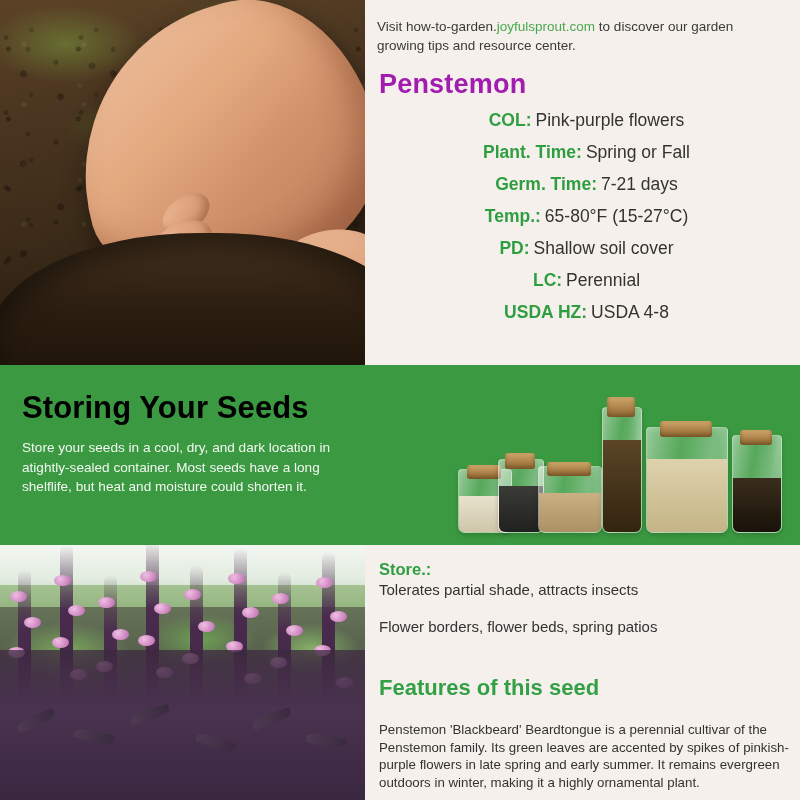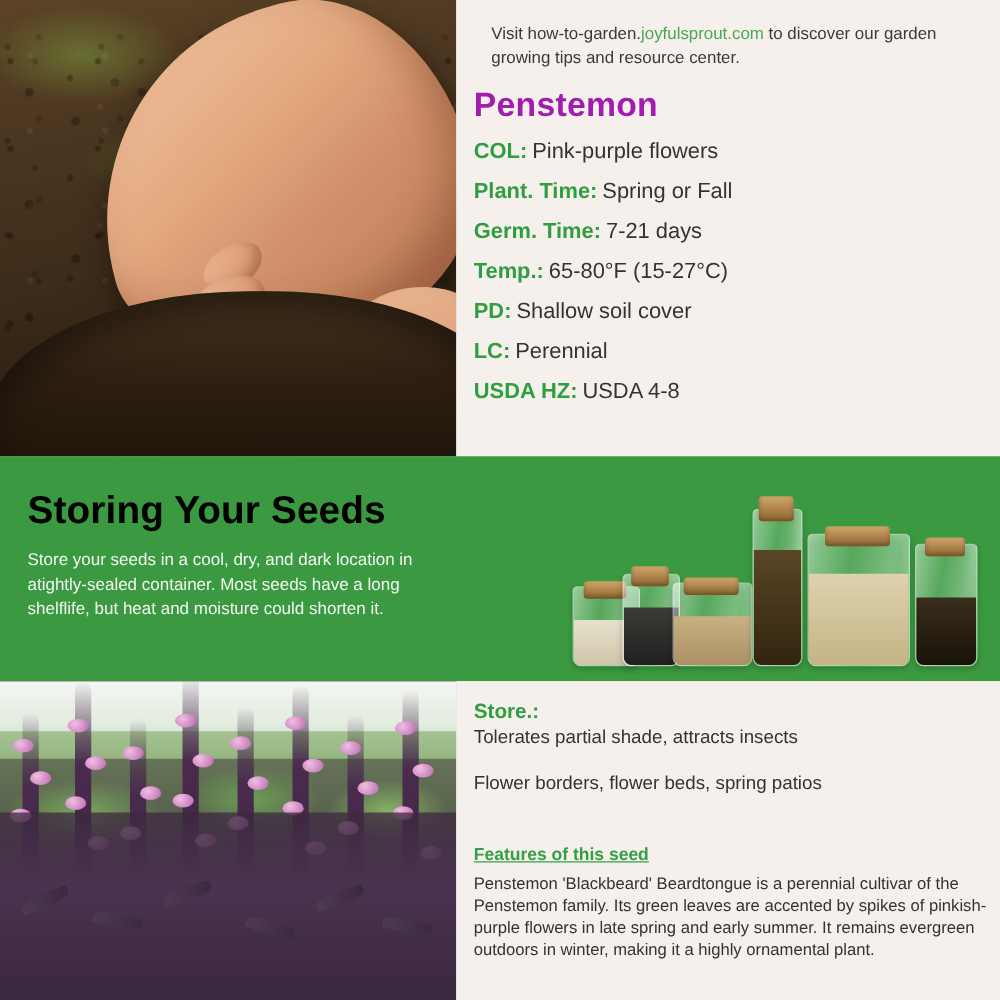--- a/index.html
+++ b/index.html
@@ -67,31 +67,31 @@
       radial-gradient(circle at 34% 80%,#9b8255 2px,transparent 3px);
   }
   .soil-mound{position:absolute;left:-10px;bottom:-18px;width:420px;height:150px;
     background:linear-gradient(180deg,#4a3520 0%,#2e2012 45%,#1d1309 100%);
     border-radius:50% 46% 0 0 / 70% 62% 0 0;
     box-shadow:inset 0 14px 30px rgba(0,0,0,.5);
   }
 
   .spec-panel{position:absolute;left:365px;top:0;width:435px;height:365px;background:#f5f0ec;}
   .visit-line{
-    position:absolute;left:28px;top:18px;width:400px;
+    position:absolute;left:12px;top:18px;width:400px;
     font-size:13.5px;line-height:1.38;color:#3a3a38;
   }
   .visit-line .brand{color:#4aa84f;}
   .plant-title{
     position:absolute;left:14px;top:69px;
     font-size:27px;font-weight:bold;color:#a21caf;letter-spacing:.2px;
   }
   .spec-list{position:absolute;left:14px;top:112px;width:415px;}
   .spec-row{
-    font-size:17.5px;line-height:1.0;margin-bottom:14.5px;color:#2f2f2d;white-space:nowrap;
+    font-size:17.5px;line-height:1.0;margin-bottom:14.5px;color:#2f2f2d;white-space:nowrap;text-align:center;
   }
   .spec-row .k{font-weight:bold;color:#2f9e41;margin-right:4px;}
   .spec-row .v{color:#333331;}
 
   
   .green-band{position:absolute;left:0;top:365px;width:800px;height:180px;background:#3b9a41;overflow:hidden;}
   .store-title{
     position:absolute;left:22px;top:25px;
     font-size:31px;font-weight:bold;color:#000000;letter-spacing:.1px;
   }
@@ -144,21 +144,21 @@
   .leaf{position:absolute;width:40px;height:11px;border-radius:50% 8% 50% 8%;
     background:linear-gradient(90deg,#4d3b52,#3a2a3f);}
 
   .info-panel{position:absolute;left:365px;top:0;width:435px;height:255px;background:#f5f0ec;}
   .blk{position:absolute;left:14px;width:412px;}
   .blk .hd{font-size:16.5px;font-weight:bold;color:#2f9e41;margin-bottom:2px;}
   .blk .tx{font-size:15px;color:#333331;line-height:1.22;}
   .b-feat{top:15px;}
   .b-use{top:73px;}
   .b-desc{top:130px;}
-  .b-desc .hd{font-size:14px;color:#34a045;margin-bottom:7px;text-decoration:underline;}
+  .b-desc .hd{font-size:22px;color:#34a045;margin-bottom:20px;}
   .b-desc .tx{font-size:13.3px;line-height:1.33;}
 </style>
 </head>
 <body>
 
 <div class="page">
 
   <div class="top-row">
 
     <div class="photo-soil">

